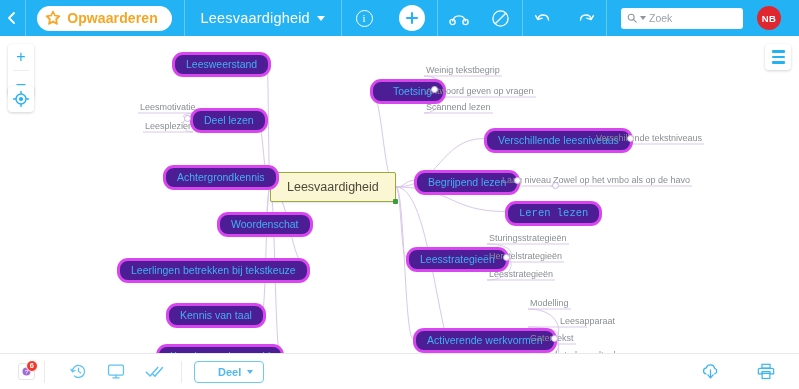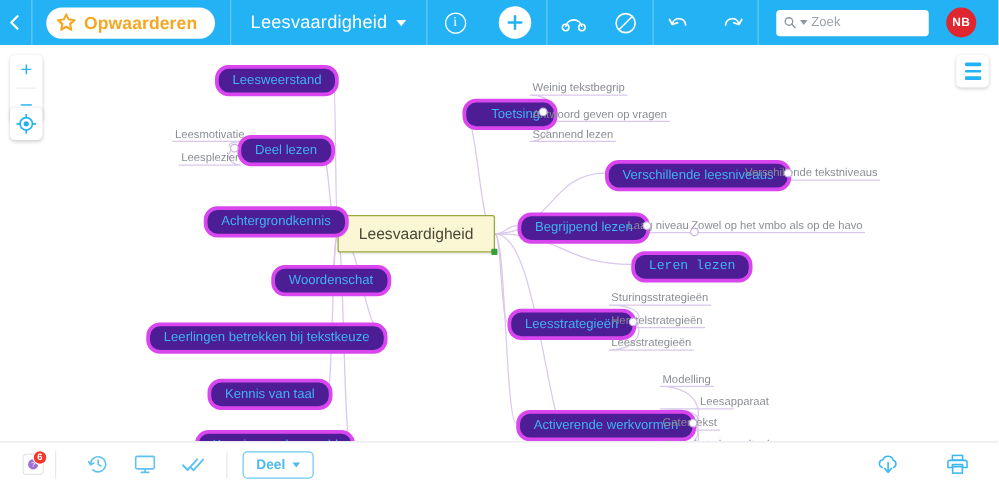--- a/index.html
+++ b/index.html
@@ -116,21 +116,21 @@
     position:absolute; top:6px; right:6px; min-width:12px; height:12px; border-radius:6px;
     background:#f0392b; color:#fff; font-size:7.5px; font-weight:700;
     display:flex; align-items:center; justify-content:center; padding:0 3px;
     border:1.2px solid #fff;
   }
   .deel-wrap { padding: 0 12px; display:flex; align-items:center; }
   .deel-btn {
     border:1px solid #6cc9f2; border-radius:4px; height:22px; padding:0 10px;
     display:flex; align-items:center; gap:6px; cursor:pointer; background:#fff;
   }
-  .deel-btn .lbl { color:#4fb9ee; font-size:11px; font-weight:700; }
+  .deel-btn .lbl { color:#4fb9ee; font-size:11px; font-weight:700;margin-left:13px; }
   .caret-b { width:0;height:0;border-left:3.5px solid transparent;border-right:3.5px solid transparent;border-top:4.5px solid #4fb9ee; }
   .bb-spacer { flex:1 1 auto; }
   .bb-right { display:flex; align-items:center; padding-right:14px; gap:18px; }
 </style>
 </head>
 <body>
 
 <div id="app">
 
   <div class="topbar">

